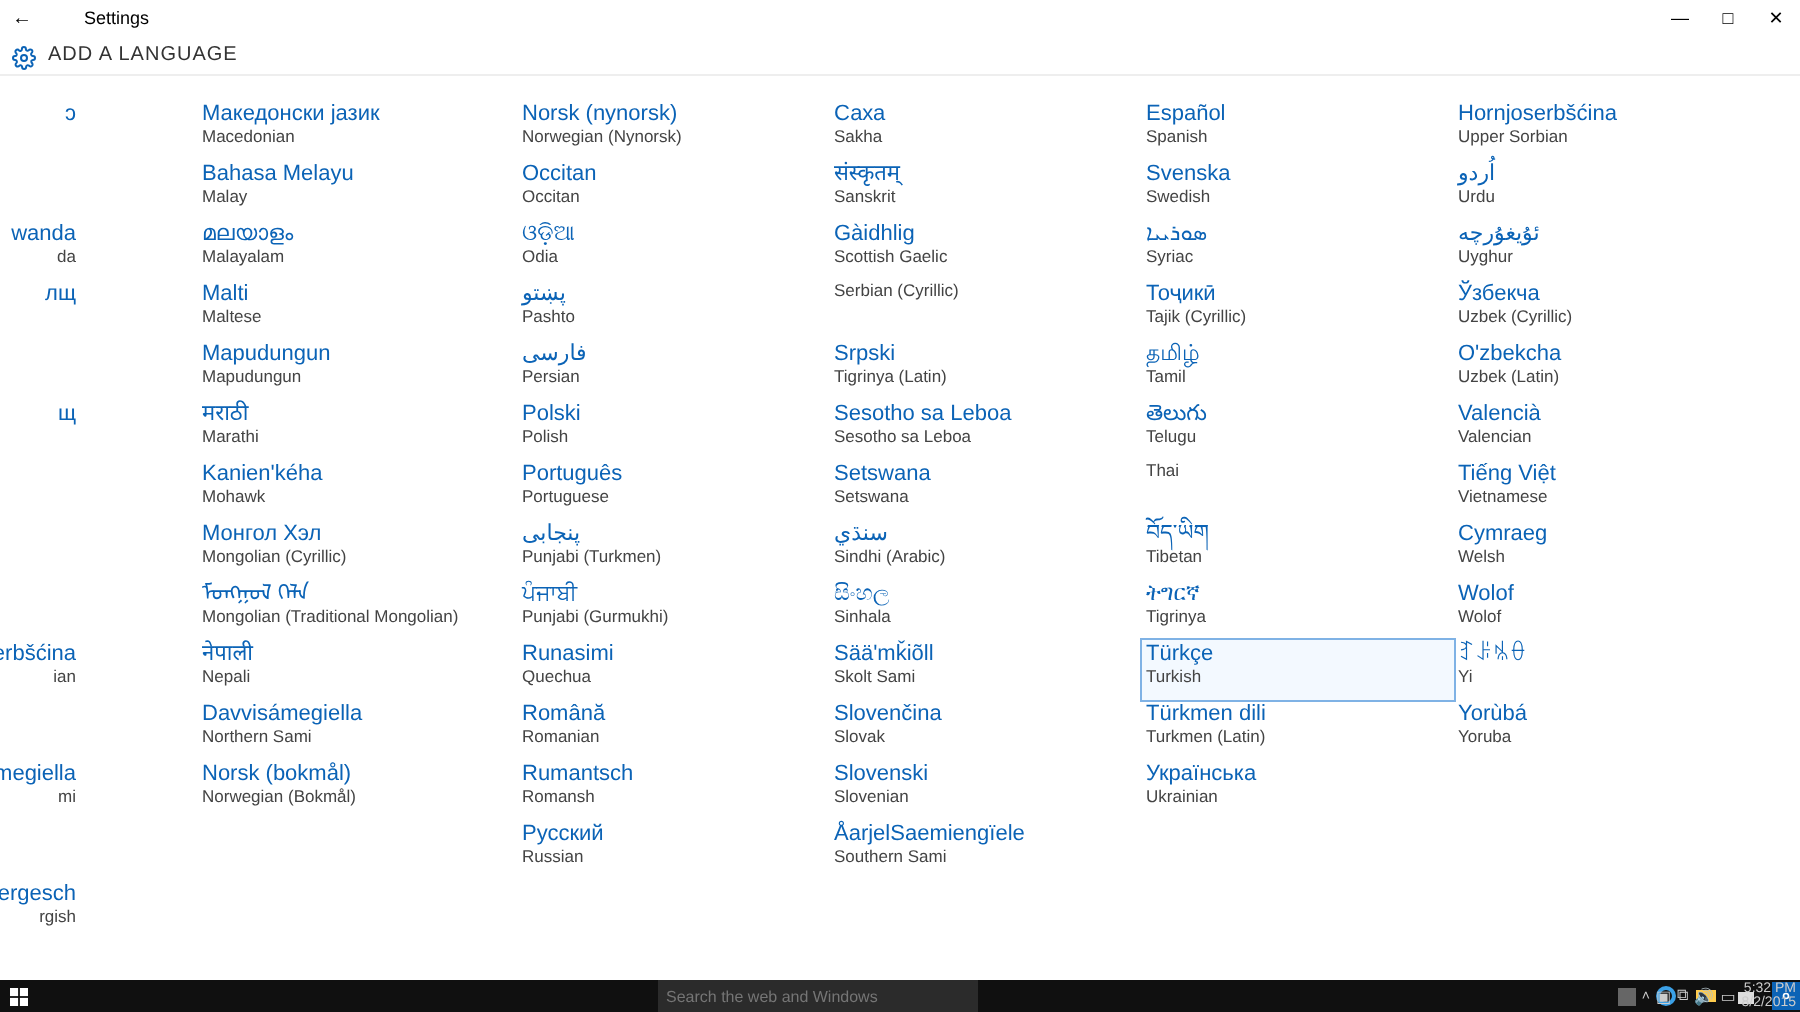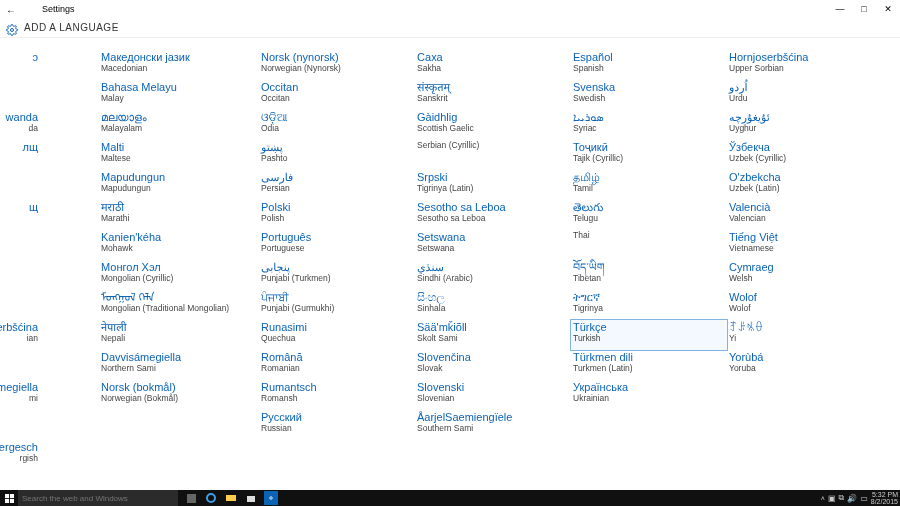--- a/index.html
+++ b/index.html
@@ -20,21 +20,21 @@
   .grid { display: flex; padding-top: 12px; }
   .col { flex: 0 0 156px; padding-left: 0; }
   .col.first { flex: 0 0 44px; overflow: hidden; }
   .col.c1 { margin-left: 55px; flex: 0 0 160px; }
   .item { height: 30px; padding: 1px 6px 1px 2px; cursor: pointer; line-height: 1.15; }
   .col.first .item { padding-left: 0; text-align: right; overflow: hidden; white-space: nowrap; direction: rtl; }
   .item .native { color: #0b63b6; font-size: 11px; display: block; white-space: nowrap; }
   .item .eng { color: #444; font-size: 8.5px; display: block; white-space: nowrap; }
   .item.hover { outline: 1px solid #7fb2e5; background: #f3f9ff; }
   
-  .taskbar { position: absolute; bottom: 0; left: 0; right: 0; height: 16px; background: #101010; display: flex; align-items: center; color: #ccc; font-size: 8px; }
+  .taskbar { position: absolute; bottom: 0; left: 0; right: 0; height: 16px; background: #101010; display: flex; align-items: center; color: #ccc; font-size: 8px; justify-content: space-between; }
   .taskbar .start { width: 18px; height: 16px; display: flex; align-items: center; justify-content: center; }
   .taskbar .start svg { width: 9px; height: 9px; }
   .taskbar .search { flex: 0 0 160px; height: 16px; background: #2b2b2b; display: flex; align-items: center; padding: 0 4px; color: #888; border: none; font-size: 8px; }
   .taskbar .task-icons { display: flex; align-items: center; margin-left: 6px; gap: 6px; }
   .taskbar .task-icons .ti { width: 14px; height: 14px; display: flex; align-items: center; justify-content: center; }
   .taskbar .tray { position: absolute; right: 0; display: flex; align-items: center; gap: 3px; padding-right: 2px; }
   .taskbar .tray .clock { text-align: right; line-height: 1; font-size: 7px; }
   .taskbar .tray .tri { font-size: 7px; }
   .ico-box { width:9px; height:9px; background:#888; }
 </style>

